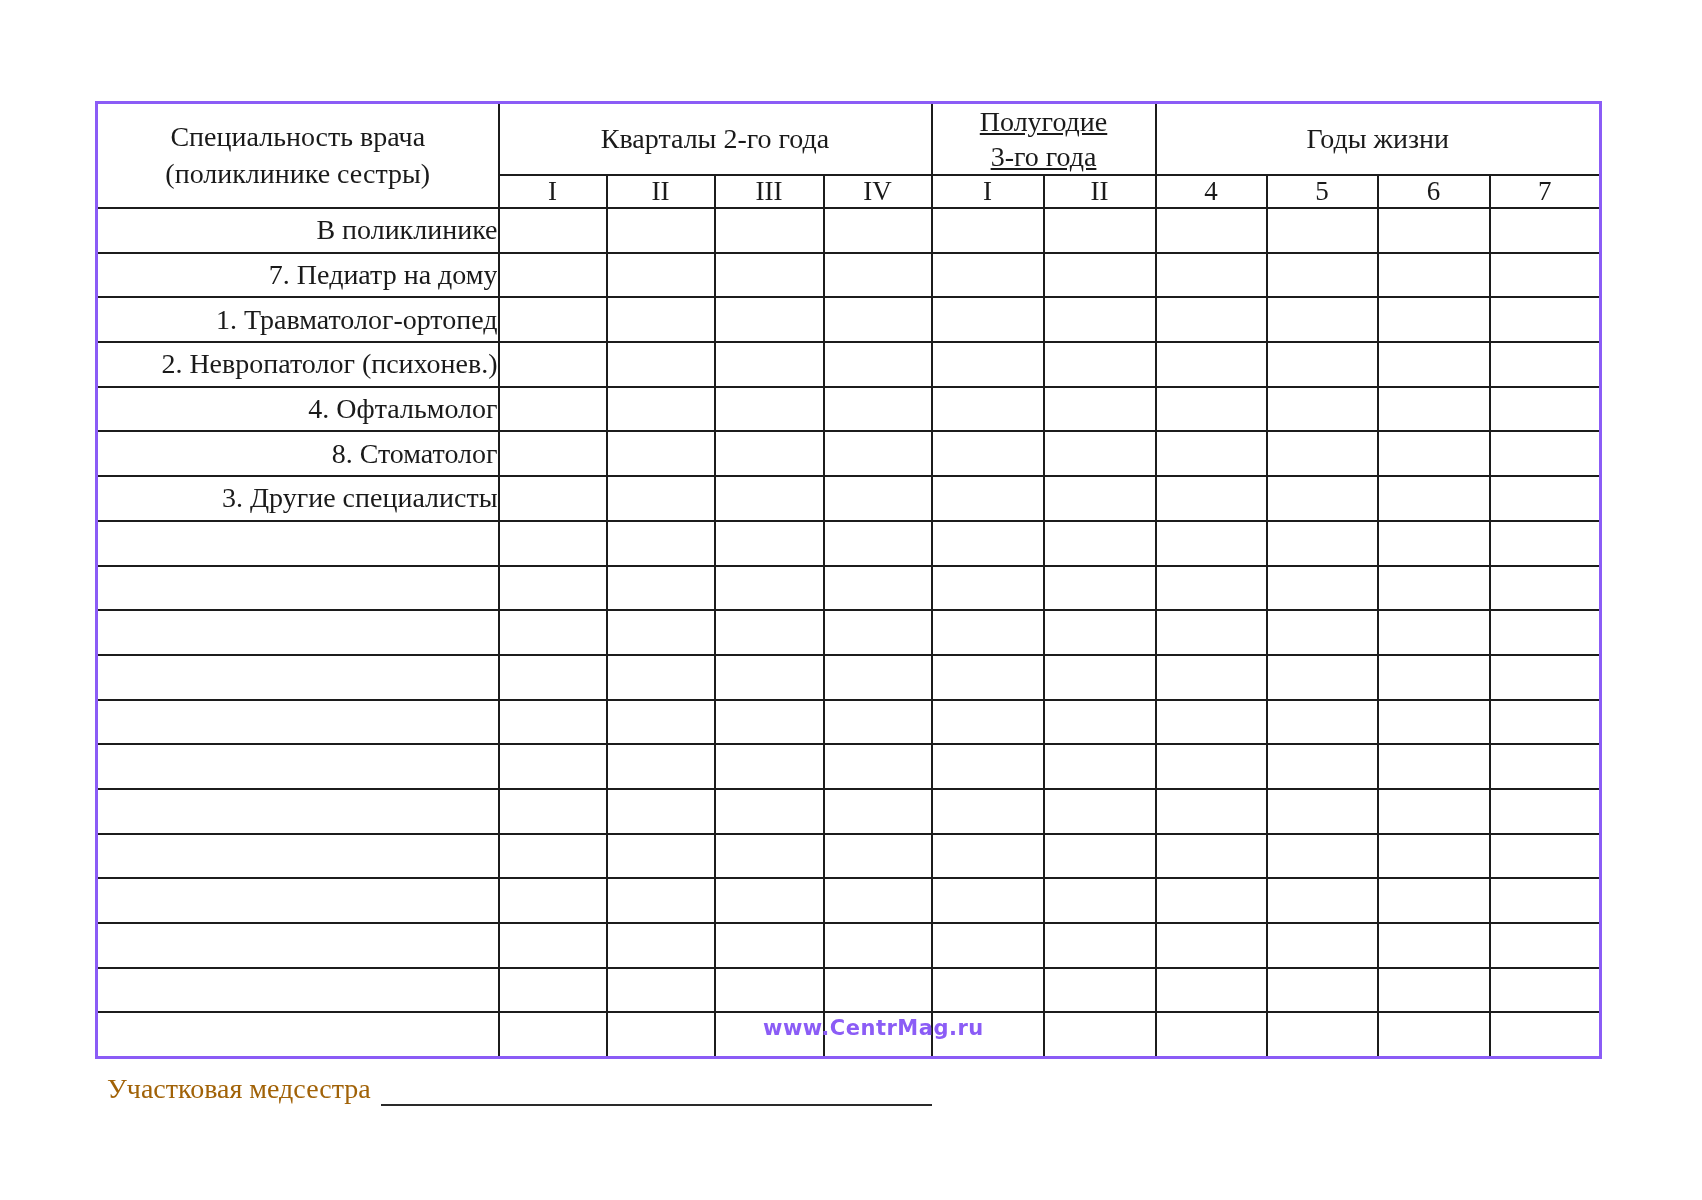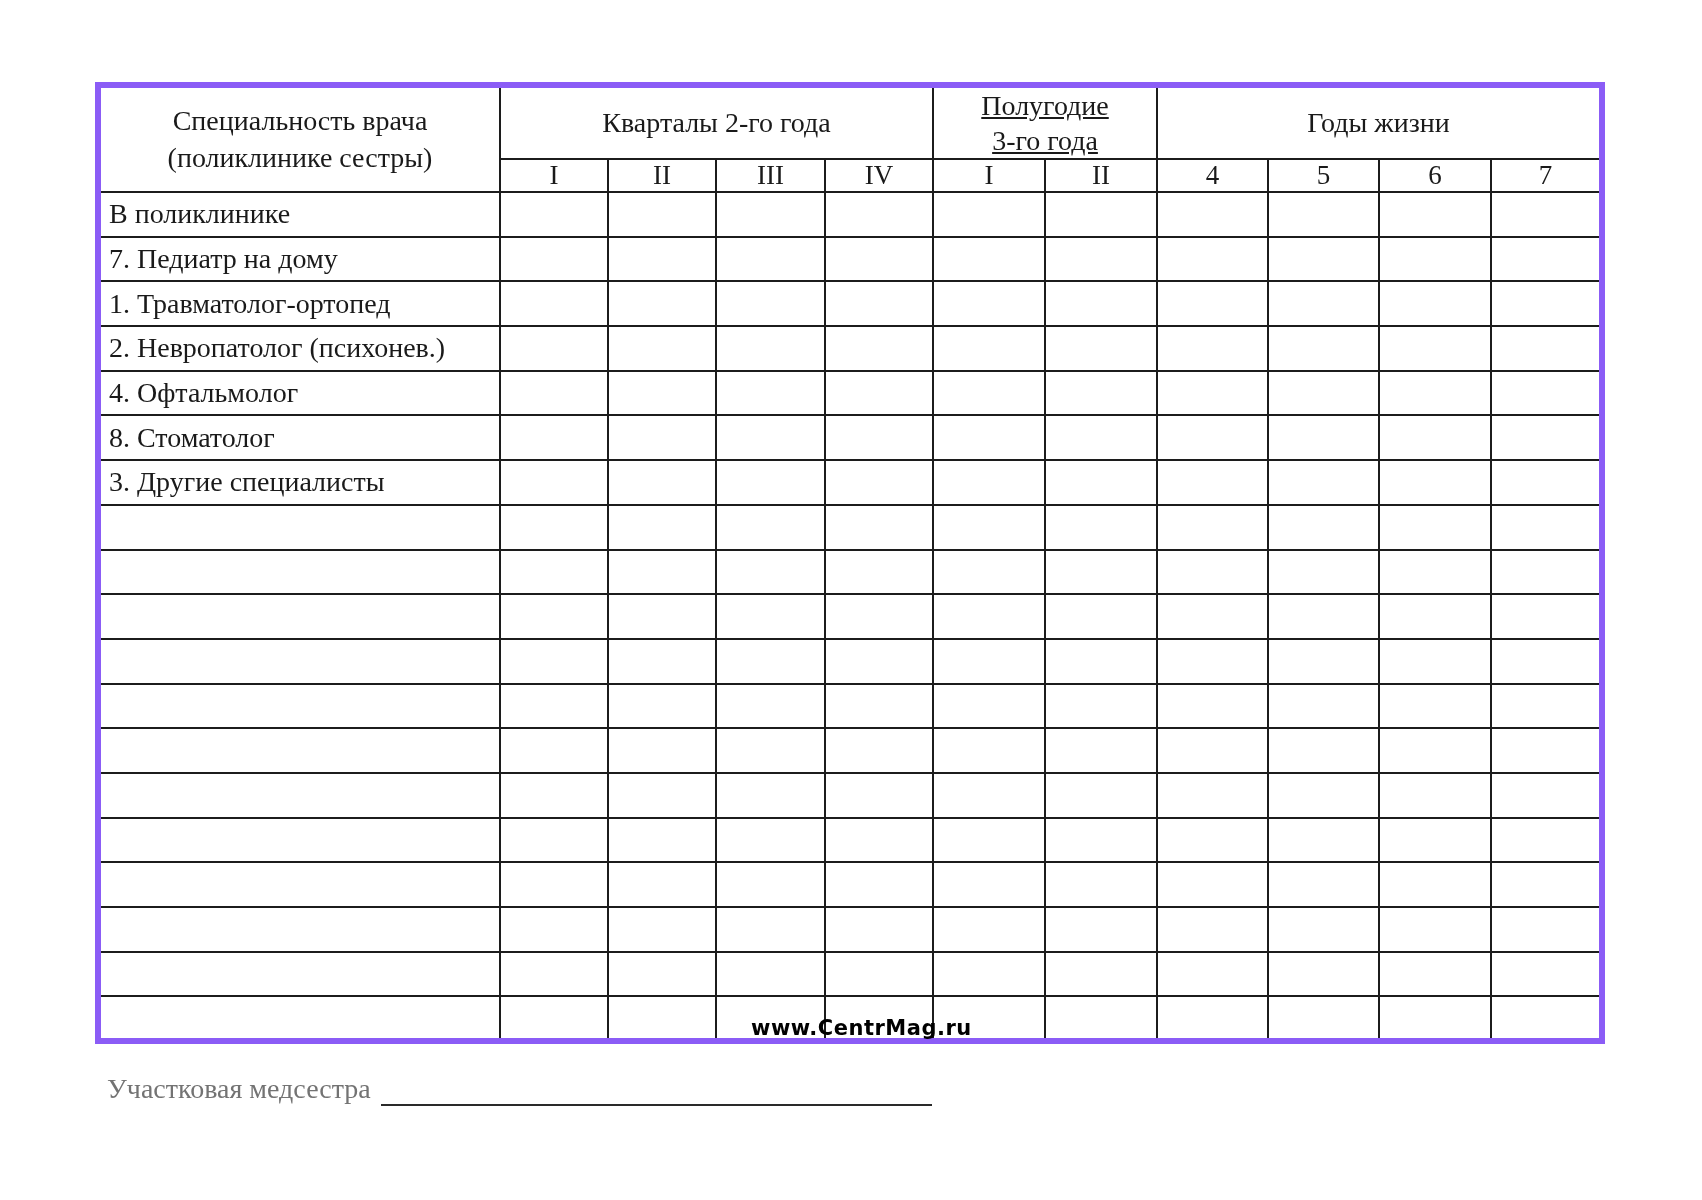--- a/index.html
+++ b/index.html
@@ -9,44 +9,44 @@
     width: 1702px;
     height: 1200px;
     background: #ffffff;
     font-family: "Liberation Serif", serif;
     color: #1a1a1a;
     overflow: hidden;
   }
   table.form-table {
     position: absolute;
     left: 95px;
-    top: 82px;
+    top: 101px;
     width: 1504px;
     border-collapse: collapse;
     table-layout: fixed;
-    border: 6px solid #8b5cf6;
+    border: 3px solid #8b5cf6;
   }
   .form-table th, .form-table td {
     border: 2px solid #1c1c1c;
     padding: 0;
     font-weight: normal;
     font-size: 28px;
     line-height: 1.15;
     color: #1a1a1a;
     overflow: hidden;
     white-space: nowrap;
   }
   .form-table thead tr.group-row th { height: 68px; text-align: center; vertical-align: middle; }
   .form-table thead tr.sub-row th { height: 33px; text-align: center; vertical-align: middle; font-size: 27px; }
   .form-table th.specialty-th { text-align: center; vertical-align: middle; }
   .form-table th.specialty-th div { line-height: 1.3; }
   .form-table th.twoline div { line-height: 1.25; text-decoration: underline; }
   .form-table tbody tr { height: 44.7px; }
   .form-table tbody td.label-cell {
-    text-align: left;
+    text-align: right;
     vertical-align: middle;
     padding-left: 8px;
     border-radius: 6px;
   }
   .watermark {
     position: absolute;
     left: 751px;
     top: 1016px;
     font-family: "DejaVu Sans", sans-serif;
     font-size: 21px;
@@ -54,21 +54,21 @@
     letter-spacing: 0.5px;
     z-index: 5;
   }
   .signature {
     position: absolute;
     left: 107px;
     top: 1072px;
     width: 825px;
     display: flex;
     font-size: 28px;
-    color: #737373;
+    color: #a16207;
   }
   .signature .sig-label { white-space: nowrap; line-height: 1.2; }
   .signature .sig-line {
     flex: 1;
     margin-left: 10px;
     height: 34px;
     border-bottom: 2px solid #2a2a2a;
   }
 </style>
 </head>
@@ -360,20 +360,20 @@
           <td></td>
           <td></td>
           <td></td>
           <td></td>
           <td></td>
           <td></td>
         </tr>
       </tbody>
   </table>
 
-  <div class="watermark" style="color: #000000;">www.CentrMag.ru</div>
+  <div class="watermark" style="color: #8b5cf6; margin-left: 12px;">www.CentrMag.ru</div>
 
   <div class="signature">
     <span class="sig-label">Участковая медсестра</span>
     <span class="sig-line"></span>
   </div>
 
 </div>
 
 </body></html>

